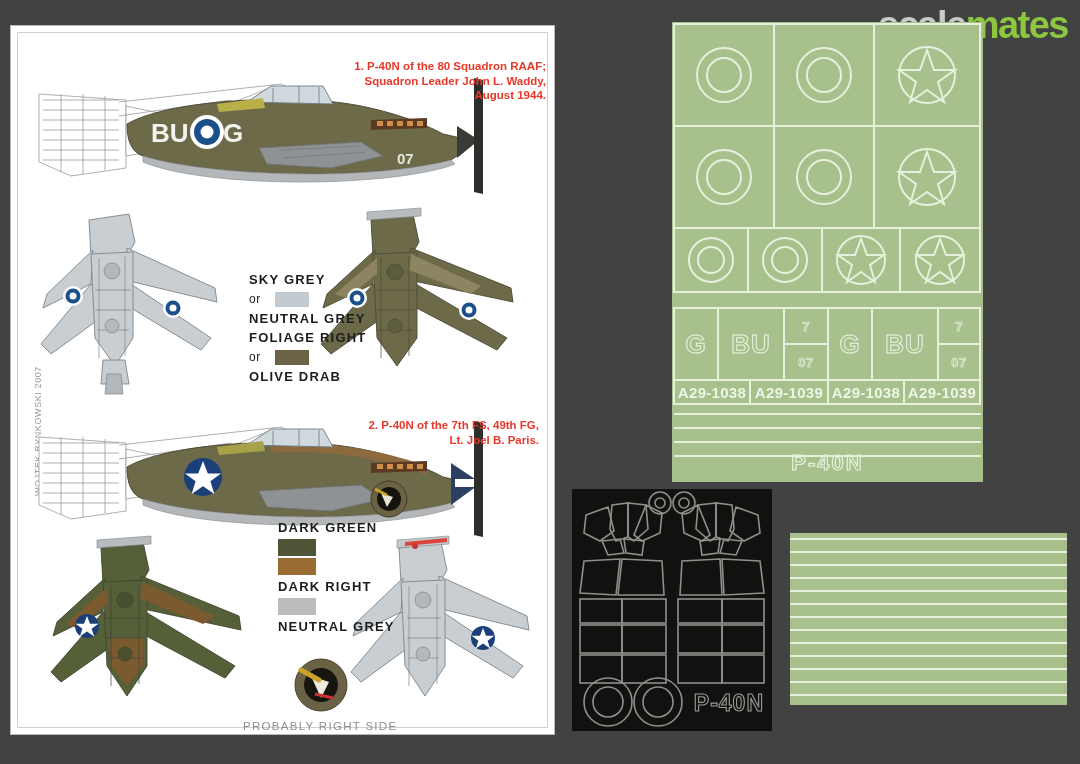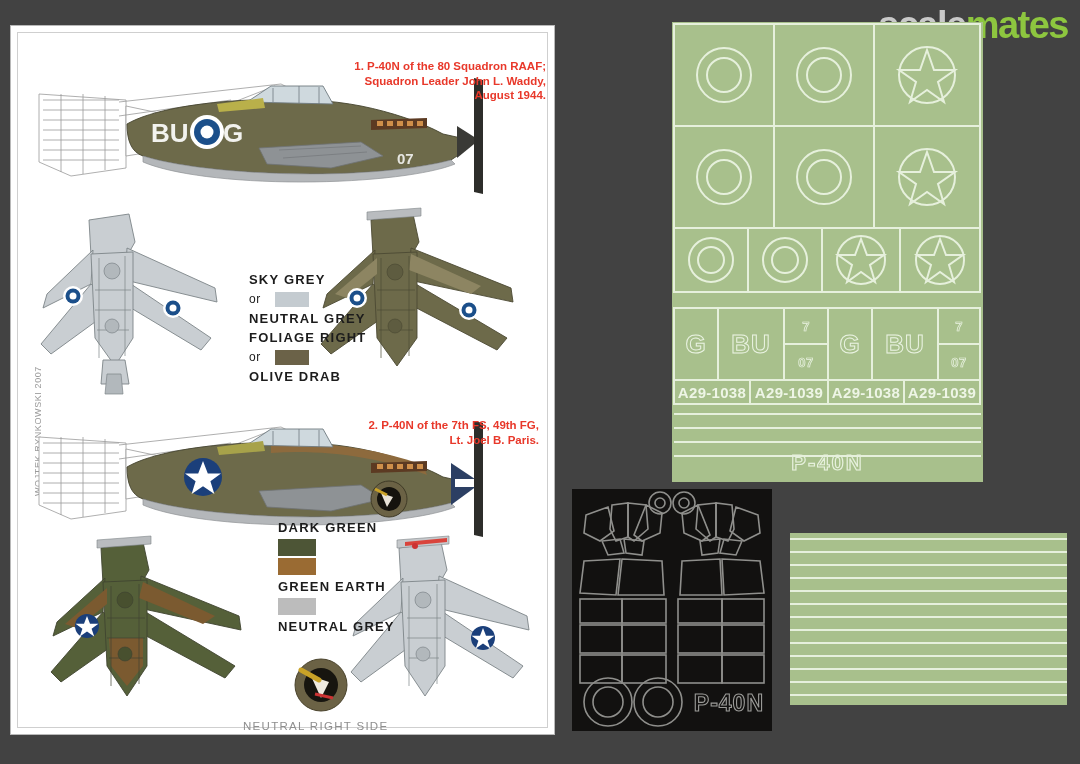--- a/index.html
+++ b/index.html
@@ -353,32 +353,32 @@
       <circle cx="36" cy="31" r="17" fill="#17150f"></circle>
       <path d="M26 22 L44 28 L36 44 Z" fill="#efeae0"></path>
       <path d="M16 16 L34 26" stroke="#c9a227" stroke-width="5" stroke-linecap="round"></path>
       <path d="M30 40 L48 44" stroke="#cc3333" stroke-width="3"></path>
     </svg>
 
     <div class="legend" id="legend2">
       <div class="lg-row">DARK GREEN</div>
       <span class="swatch-blk" id="sw3" style="background: rgb(77, 85, 54);"></span>
       <span class="swatch-blk" id="sw4" style="background: rgb(154, 107, 51);"></span>
-      <div class="lg-row">GREEN EARTH</div>
+      <div class="lg-row">DARK RIGHT</div>
       <span class="swatch-blk" id="sw5" style="background: rgb(188, 188, 188);"></span>
       <div class="lg-row">NEUTRAL GREY</div>
     </div>
 
     <div class="cap cap1">1. P-40N of the 80 Squadron RAAF;
 Squadron Leader John L. Waddy,
 August 1944.</div>
     <div class="cap cap2">2. P-40N of the 7th FS, 49th FG,
 Lt. Joel B. Paris.</div>
 
-    <div class="prs">NEUTRAL RIGHT SIDE</div>
+    <div class="prs">PROBABLY RIGHT SIDE</div>
   </div>
 
   <div class="decal-green">
     <svg width="311" height="460" viewBox="0 0 311 460">
       <g stroke="#e6f0dc" stroke-width="2" fill="none">
 
         <rect x="2" y="2" width="100" height="102"></rect>
         <rect x="102" y="2" width="100" height="102"></rect>
         <rect x="202" y="2" width="106" height="102"></rect>
 

